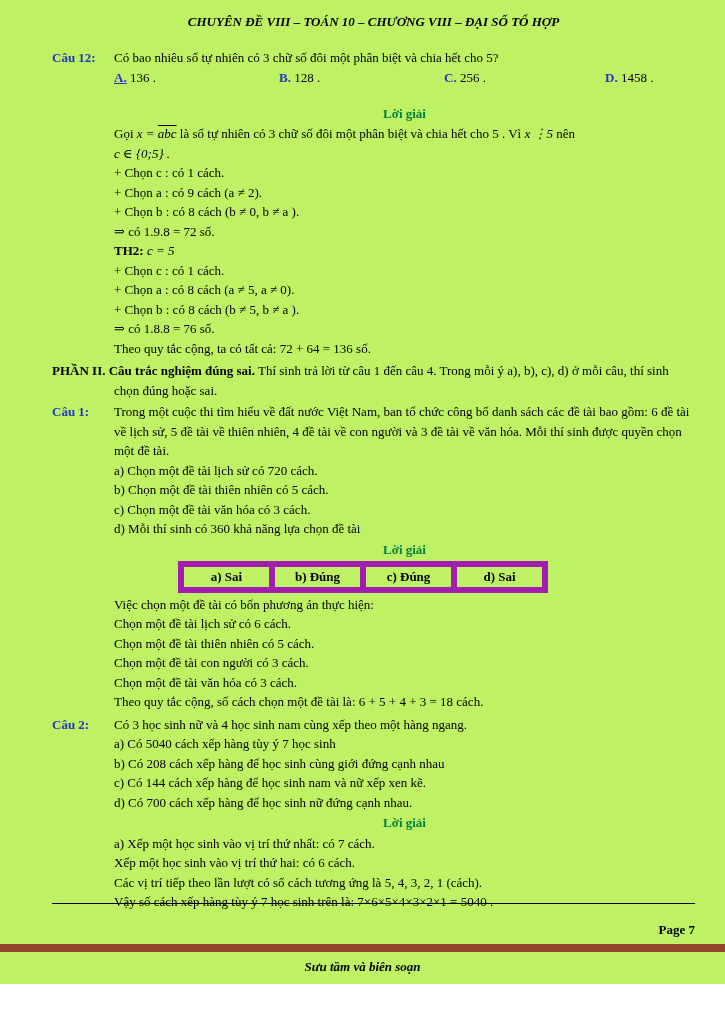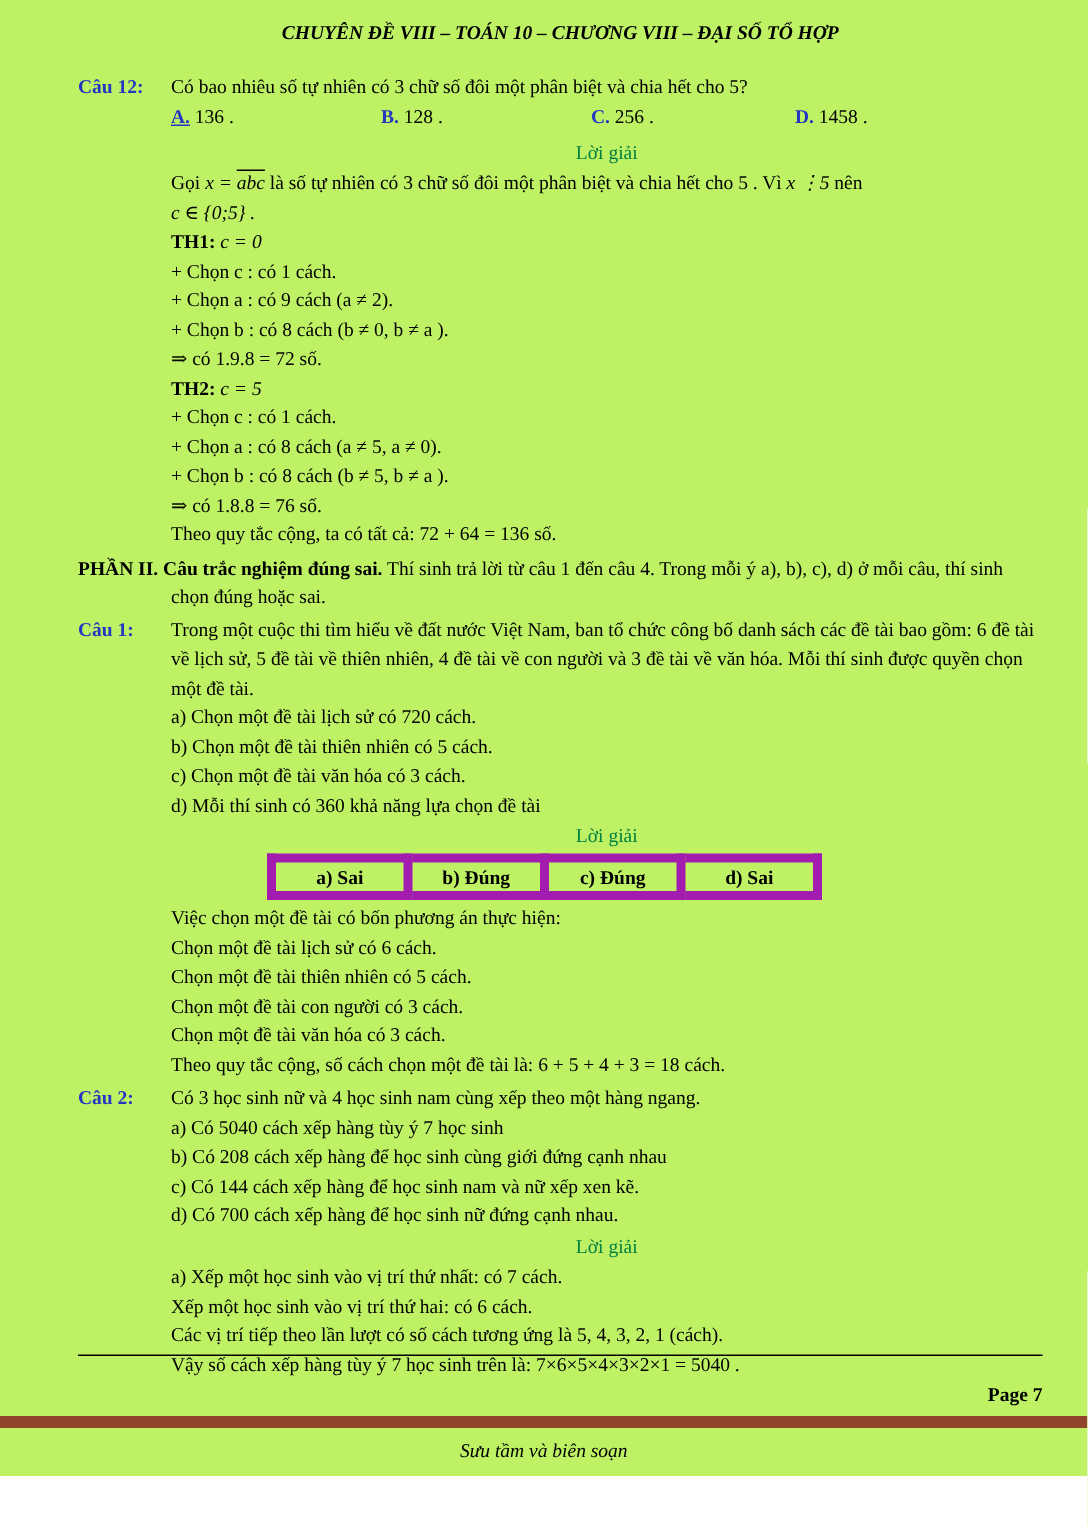--- a/index.html
+++ b/index.html
@@ -14,38 +14,38 @@
     font-family:"Liberation Serif","DejaVu Serif",serif;
     font-size:13px;line-height:1.5;color:#000;
   }
   .page{position:relative;width:725px;height:984px;overflow:hidden;padding:12px 30px 0 52px;background:#bef264;}
   .doc-header{text-align:center;font-weight:bold;font-style:italic;margin-bottom:16px;}
   .qsection{margin-bottom:3px;}
   .qrow{display:grid;grid-template-columns:62px 1fr;align-items:start;}
   .qlabel{color:var(--blue);font-weight:bold;white-space:nowrap;}
   .qbody{min-width:0;}
   .qtext{margin:0;}
-  .options{display:grid;grid-template-columns:140px 140px 136px 1fr;margin:1px 0 4px;}
+  .options{display:grid;grid-template-columns:140px 140px 136px 1fr;margin:1px 0 16px;gap:25px;}
   .opt{white-space:nowrap;}
   .opt-letter{color:var(--blue);font-weight:bold;}
   .opt-letter.correct{text-decoration:underline;}
-  .loi-giai{text-align:center;font-weight:normal;color:var(--green);margin:1px 0;}
+  .loi-giai{text-align:center;font-weight:bold;color:var(--green);margin:1px 0;}
   .sline{margin:0;}
   .math{font-style:italic;}
   .overlined{text-decoration:overline;}
   .th-label{font-weight:bold;}
   .phan2{margin:2px 0;padding-left:62px;text-indent:-62px;}
   .phan2-label{font-weight:bold;}
   .ans-table{border-collapse:collapse;margin:2px 0 2px 64px;}
   .ans-table td{border:6px solid #a21caf;font-weight:bold;text-align:center;padding:0 6px;width:91px;line-height:1.5;}
   .footer{position:absolute;left:0;right:0;bottom:8px;}
   .footer-pageline{margin:0 30px 0 52px;border-top:1px solid #000;padding-top:16px;text-align:right;}
   .page-num{font-weight:bold;}
   .footer-bar{height:8px;background:var(--maroon);margin-top:4px;}
-  .footer-note{text-align:center;font-weight:normal;font-style:italic;margin-top:5px;}
+  .footer-note{text-align:center;font-weight:bold;font-style:italic;margin-top:5px;}
 </style>
 </head>
 <body>
 
 <div class="page">
 
   <div class="doc-header">
     <span>CHUYÊN ĐỀ VIII – TOÁN 10 – CHƯƠNG VIII – ĐẠI SỐ TỔ HỢP</span>
   </div>
 
@@ -67,24 +67,20 @@
         <p class="sline">
           <span>Gọi</span>
           <span class="math">x =</span>
           <span class="math overlined">abc</span>
           <span>là số tự nhiên có 3 chữ số đôi một phân biệt và chia hết cho 5 . Vì</span>
           <span class="math">x ⋮5</span>
           <span>nên</span>
         </p>
         <p class="sline math">c ∈ {0;5} .</p>
 
-        <p class="sline">
-          <span class="th-label">TH1:</span>
-          <span class="math">c = 0</span>
-        </p>
         <p class="sline">+ Chọn c : có 1 cách.</p>
         <p class="sline">+ Chọn a : có 9 cách (a ≠ 2).</p>
         <p class="sline">+ Chọn b : có 8 cách (b ≠ 0, b ≠ a ).</p>
         <p class="sline">⇒ có 1.9.8 = 72 số.</p>
 
         <p class="sline">
           <span class="th-label">TH2:</span>
           <span class="math">c = 5</span>
         </p>
         <p class="sline">+ Chọn c : có 1 cách.</p>

